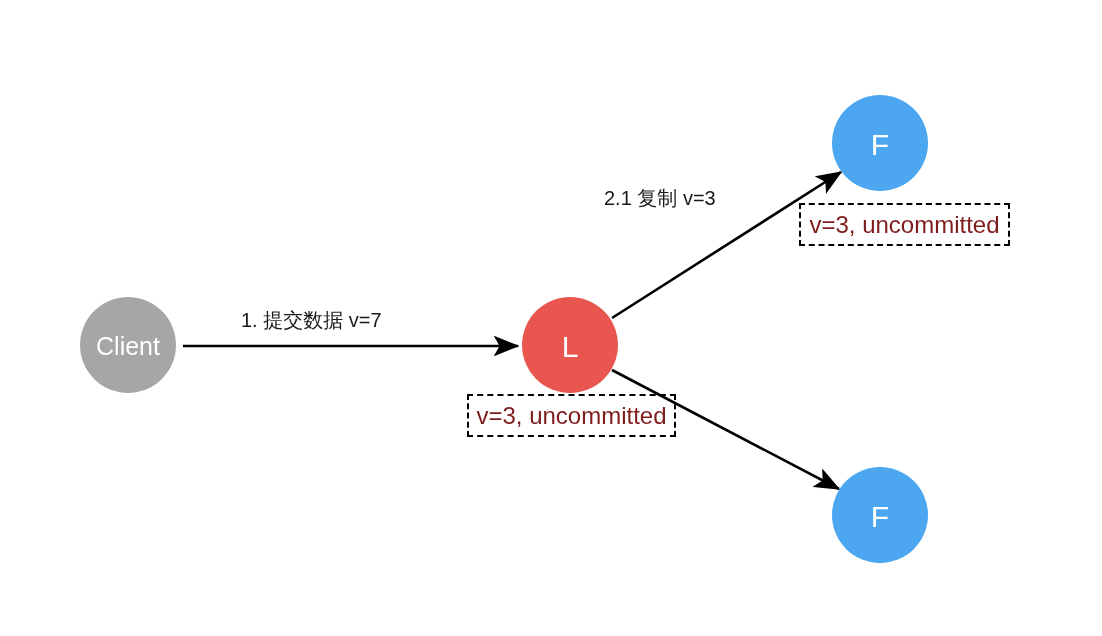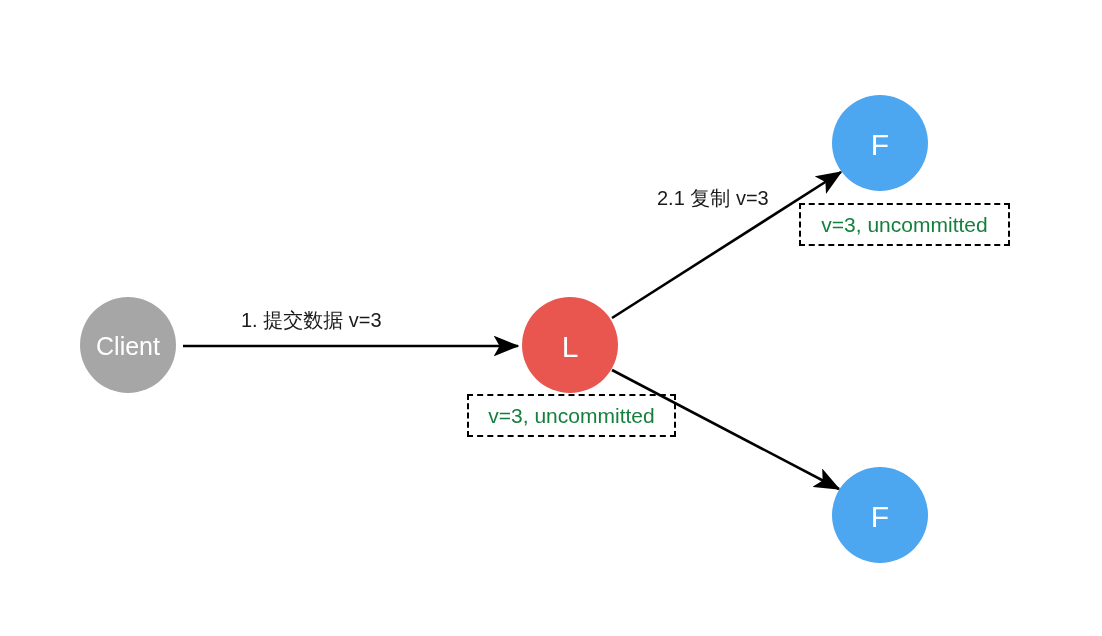--- a/index.html
+++ b/index.html
@@ -47,22 +47,22 @@
   .state-box {
     position: absolute;
     border: 2px dashed #000000;
     background: transparent;
     box-sizing: border-box;
     display: flex;
     align-items: center;
     justify-content: center;
   }
   .state-box-text {
-    color: #15803d;
-    font-size: 21px;
+    color: #7f1d1d;
+    font-size: 24px;
     white-space: nowrap;
     font-family: "Liberation Sans", "DejaVu Sans", sans-serif;
   }
 </style>
 </head>
 <body>
 
 <div id="canvas" style="background: rgb(255, 255, 255);">
 
   <svg id="diagram-svg" viewBox="0 0 1102 636" xmlns="http://www.w3.org/2000/svg">
@@ -91,22 +91,22 @@
         <circle class="node-circle" cx="880" cy="143" r="48" fill="#4da6f0"></circle>
         <text class="node-label node-label-big" x="880" y="144" fill="#ffffff">F</text>
       </g>
       <g>
         <circle class="node-circle" cx="880" cy="515" r="48" fill="#4da6f0"></circle>
         <text class="node-label node-label-big" x="880" y="516" fill="#ffffff">F</text>
       </g>
     </g>
   </svg>
 
-  <div class="edge-label" style="left: 241px; top: 308px; color: rgb(26, 26, 26);">1. 提交数据 v=3</div>
-  <div class="edge-label" style="left: 657px; top: 186px; color: rgb(26, 26, 26);">2.1 复制 v=3</div>
+  <div class="edge-label" style="left: 241px; top: 308px; color: rgb(26, 26, 26);">1. 提交数据 v=7</div>
+  <div class="edge-label" style="left: 604px; top: 186px; color: rgb(26, 26, 26);">2.1 复制 v=3</div>
 
   <div class="state-box" style="left: 799px; top: 203px; width: 211px; height: 43px;">
     <span class="state-box-text">v=3, uncommitted</span>
   </div>
   <div class="state-box" style="left: 467px; top: 394px; width: 209px; height: 43px;">
     <span class="state-box-text">v=3, uncommitted</span>
   </div>
 
 </div>
 

